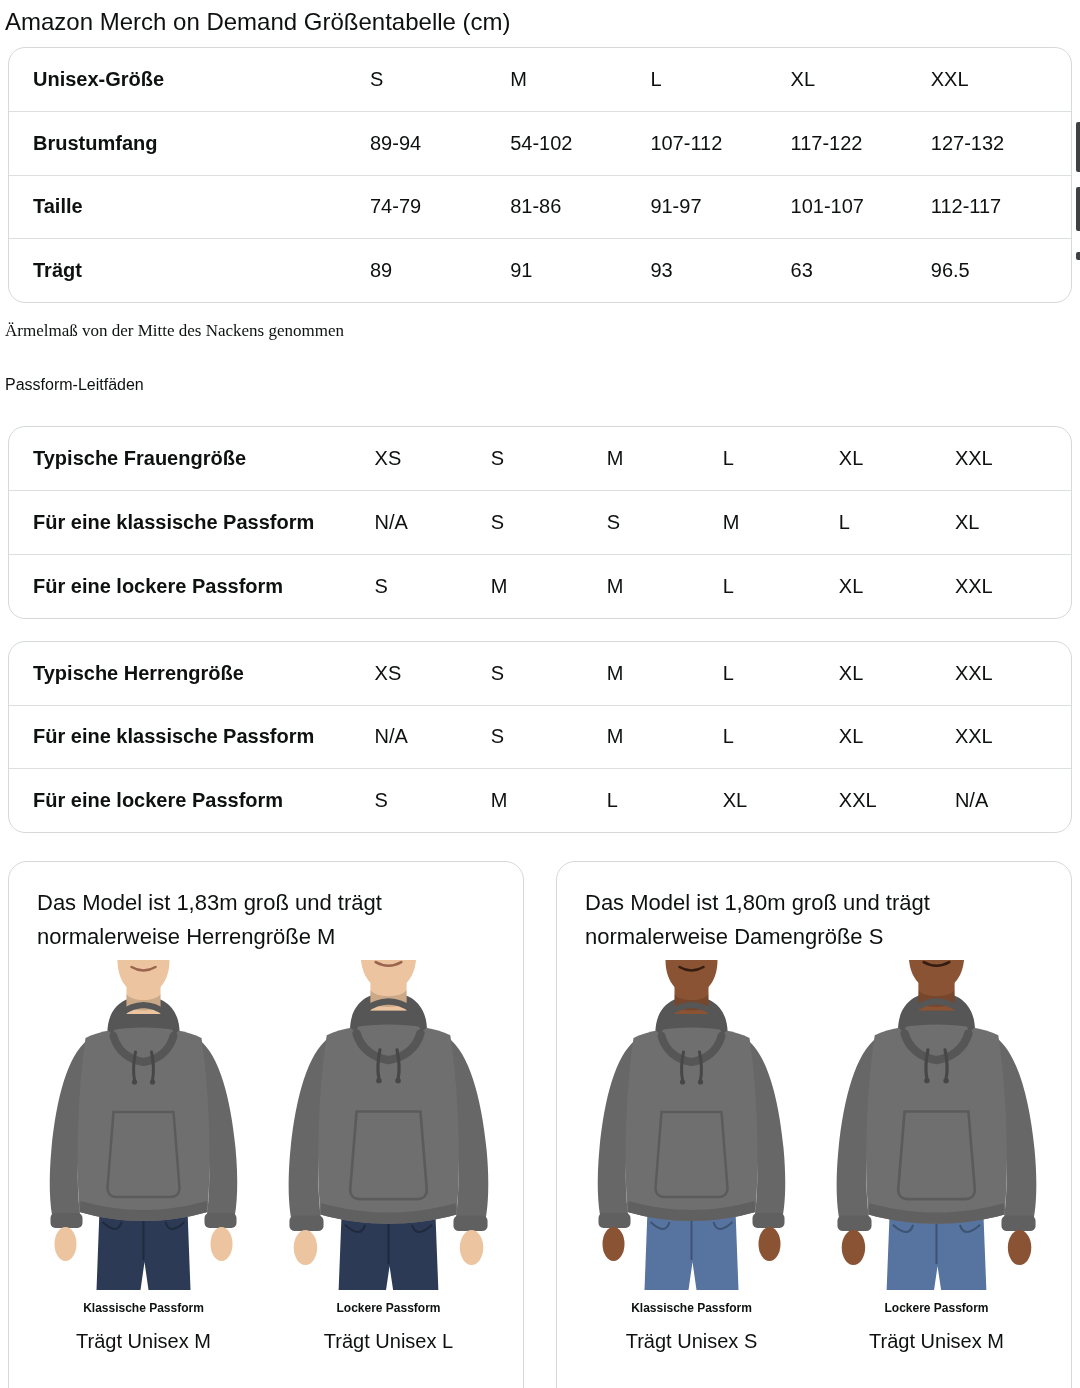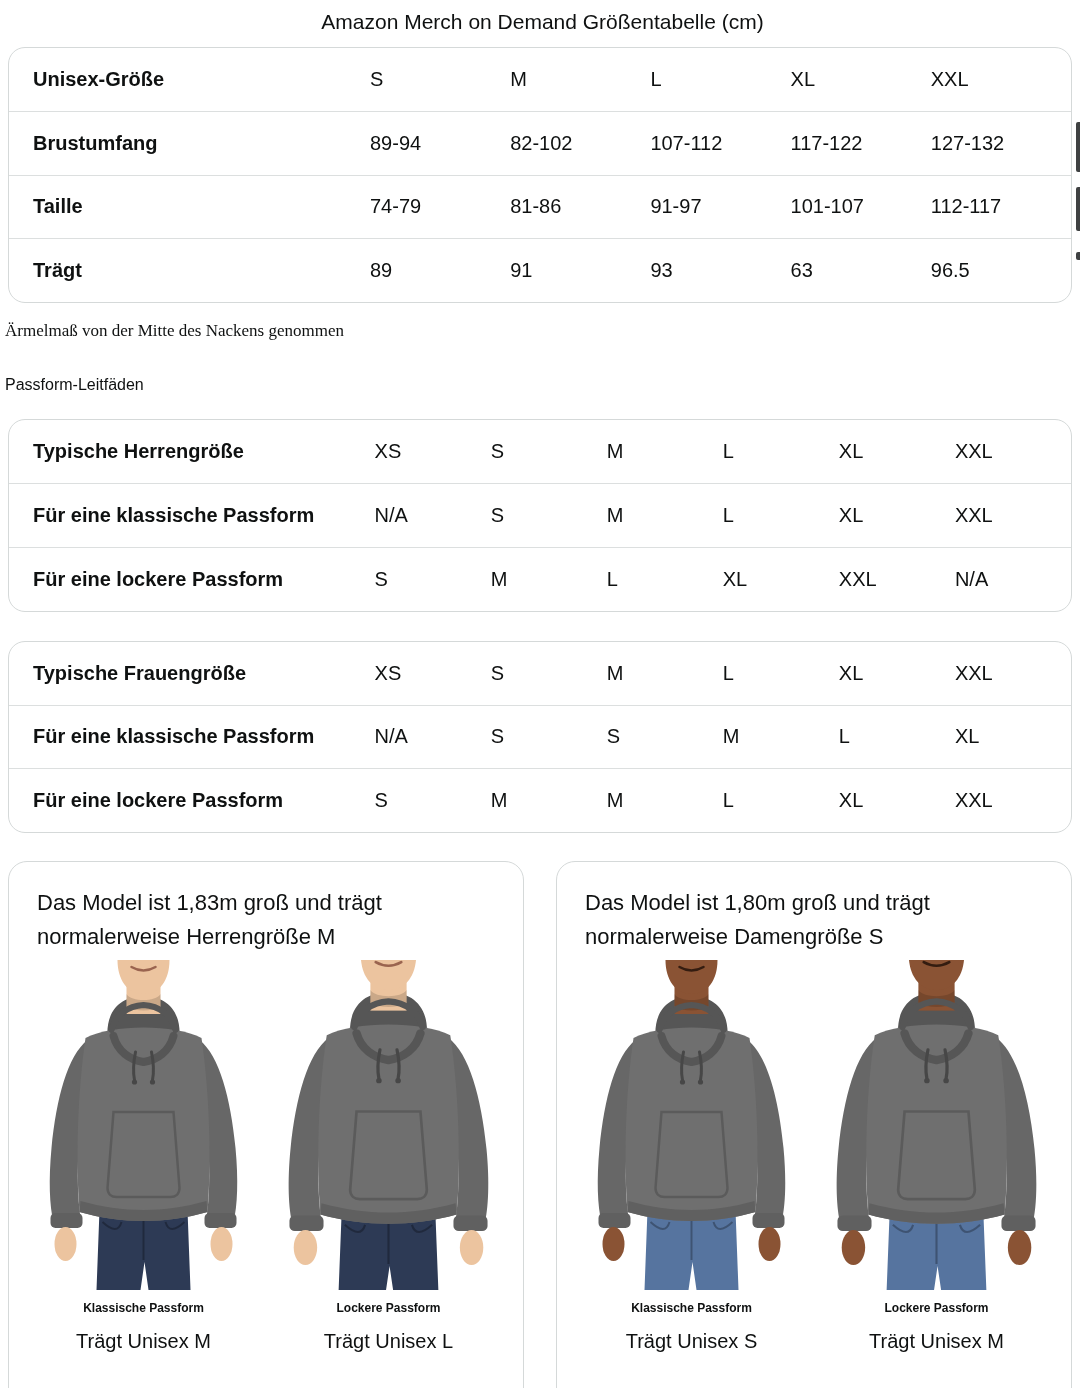--- a/index.html
+++ b/index.html
@@ -17,21 +17,21 @@
     --jeans-women:#56749f;
   }
   *{box-sizing:border-box;}
   html,body{margin:0;padding:0;}
   body{
     width:1080px;height:1388px;overflow:hidden;background:#ffffff;
     font-family:"Liberation Sans","DejaVu Sans",sans-serif;color:var(--text);
     position:relative;
   }
   .page{width:1080px;position:relative;}
-  h1.title{margin:9px 0 0 5px;font-size:21px;font-weight:400;line-height:25px;text-align:center;}
+  h1.title{margin:9px 0 0 5px;font-size:24px;font-weight:400;line-height:25px;}
   .table-card{
     margin:13px 8px 0 8px;border:1.5px solid var(--border);border-radius:17px;
     background:#fff;overflow:hidden;
   }
   table{width:100%;border-collapse:collapse;table-layout:fixed;}
   td{height:63.5px;vertical-align:middle;font-size:20px;padding:0;}
   td.lbl{font-weight:700;padding-left:24px;}
   tr + tr td{border-top:1.5px solid var(--sep);}
   .t1 td.lbl{width:34.5%;}
   .t1 td.val{width:13.4%;}
@@ -116,21 +116,21 @@
         <td class="lbl">Unisex-Größe</td>
         <td class="val">S</td>
         <td class="val">M</td>
         <td class="val">L</td>
         <td class="val">XL</td>
         <td class="val">XXL</td>
       </tr>
       <tr>
         <td class="lbl">Brustumfang</td>
         <td class="val">89-94</td>
-        <td class="val">82-102</td>
+        <td class="val">54-102</td>
         <td class="val">107-112</td>
         <td class="val">117-122</td>
         <td class="val">127-132</td>
       </tr>
       <tr>
         <td class="lbl">Taille</td>
         <td class="val">74-79</td>
         <td class="val">81-86</td>
         <td class="val">91-97</td>
         <td class="val">101-107</td>
@@ -149,20 +149,54 @@
   </div>
 
   <div class="scroll-thumb" style="top:113px;height:50px;"></div>
   <div class="scroll-thumb" style="top:178px;height:44px;"></div>
   <div class="scroll-thumb" style="top:243px;height:8px;"></div>
 
   <p class="note">Ärmelmaß von der Mitte des Nackens genommen</p>
 
   <h2 class="section">Passform-Leitfäden</h2>
 
+  <div class="table-card gap-b">
+    <table class="t2">
+      <tbody>
+          <tr>
+        <td class="lbl">Typische Frauengröße</td>
+        <td class="val">XS</td>
+        <td class="val">S</td>
+        <td class="val">M</td>
+        <td class="val">L</td>
+        <td class="val">XL</td>
+        <td class="val">XXL</td>
+      </tr>
+      <tr>
+        <td class="lbl">Für eine klassische Passform</td>
+        <td class="val">N/A</td>
+        <td class="val">S</td>
+        <td class="val">S</td>
+        <td class="val">M</td>
+        <td class="val">L</td>
+        <td class="val">XL</td>
+      </tr>
+      <tr>
+        <td class="lbl">Für eine lockere Passform</td>
+        <td class="val">S</td>
+        <td class="val">M</td>
+        <td class="val">M</td>
+        <td class="val">L</td>
+        <td class="val">XL</td>
+        <td class="val">XXL</td>
+      </tr>
+    </tbody>
+      </table>
+  </div>
+
   <div class="table-card gap-a">
     <table class="t2">
       <tbody>
           <tr>
         <td class="lbl">Typische Herrengröße</td>
         <td class="val">XS</td>
         <td class="val">S</td>
         <td class="val">M</td>
         <td class="val">L</td>
         <td class="val">XL</td>
@@ -183,54 +217,20 @@
         <td class="val">M</td>
         <td class="val">L</td>
         <td class="val">XL</td>
         <td class="val">XXL</td>
         <td class="val">N/A</td>
       </tr>
     </tbody>
       </table>
   </div>
 
-  <div class="table-card gap-b">
-    <table class="t2">
-      <tbody>
-          <tr>
-        <td class="lbl">Typische Frauengröße</td>
-        <td class="val">XS</td>
-        <td class="val">S</td>
-        <td class="val">M</td>
-        <td class="val">L</td>
-        <td class="val">XL</td>
-        <td class="val">XXL</td>
-      </tr>
-      <tr>
-        <td class="lbl">Für eine klassische Passform</td>
-        <td class="val">N/A</td>
-        <td class="val">S</td>
-        <td class="val">S</td>
-        <td class="val">M</td>
-        <td class="val">L</td>
-        <td class="val">XL</td>
-      </tr>
-      <tr>
-        <td class="lbl">Für eine lockere Passform</td>
-        <td class="val">S</td>
-        <td class="val">M</td>
-        <td class="val">M</td>
-        <td class="val">L</td>
-        <td class="val">XL</td>
-        <td class="val">XXL</td>
-      </tr>
-    </tbody>
-      </table>
-  </div>
-
   <div class="cards-row">
 
     <div class="model-card">
       <p class="model-desc">Das Model ist 1,83m groß und trägt normalerweise Herrengröße M</p>
       <div class="photos">
         <figure>
           <svg class="model model-male" viewBox="0 0 240 330">
             <use href="#hoodie-fig"></use>
           </svg>
           <figcaption>

